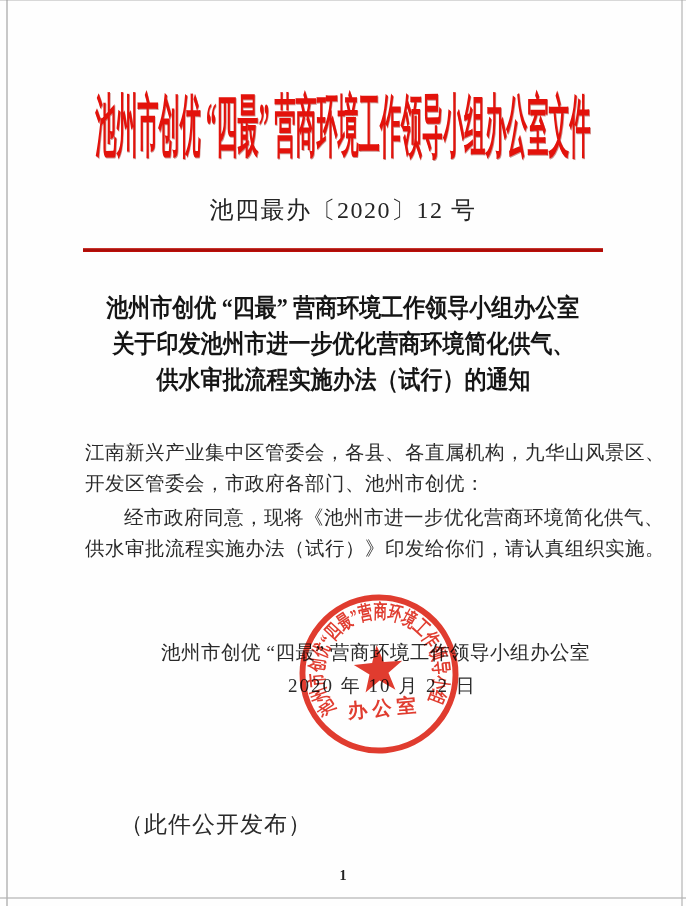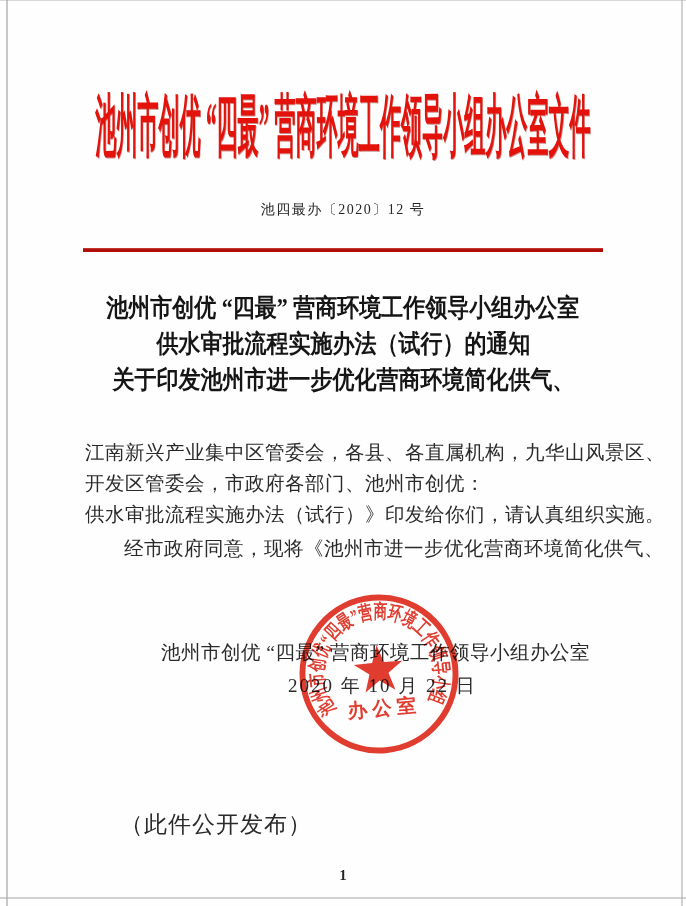--- a/index.html
+++ b/index.html
@@ -29,21 +29,21 @@
     font-size:68px;line-height:72px;font-weight:700;
     color:#e3120b;
     transform:scaleX(0.31);
     transform-origin:center center;
     text-shadow:2px 1px 0 rgba(140,10,5,.45);
     letter-spacing:0;
   }
 
   .doc-number{
     position:absolute;left:0;top:196px;width:686px;
-    text-align:center;font-size:14px;line-height:28px;
+    text-align:center;font-size:24px;line-height:28px;
     letter-spacing:1.5px;color:#252525;
   }
 
   .red-rule{
     position:absolute;left:83px;top:248px;width:520px;height:4px;
     background:linear-gradient(180deg,#d8423b 0%,#9e0a05 45%,#c40f0a 100%);
   }
 
   .doc-title{
     position:absolute;left:0;top:290px;width:686px;text-align:center;
@@ -106,32 +106,32 @@
 
   <div class="doc-number">池四最办〔2020〕12 号</div>
 
   <div class="red-rule"></div>
 
   <div class="doc-title">
     <div class="tline">
       <span>池州市创优 “四最” 营商环境工作领导小组办公室</span>
     </div>
     <div class="tline">
-      <span>供水审批流程实施办法（试行）的通知</span>
+      <span>关于印发池州市进一步优化营商环境简化供气、</span>
     </div>
     <div class="tline">
-      <span>关于印发池州市进一步优化营商环境简化供气、</span>
+      <span>供水审批流程实施办法（试行）的通知</span>
     </div>
   </div>
 
   <div class="body-text">
     <div class="bline">江南新兴产业集中区管委会，各县、各直属机构，九华山风景区、</div>
     <div class="bline">开发区管委会，市政府各部门、池州市创优：</div>
+    <div class="bline indent">经市政府同意，现将《池州市进一步优化营商环境简化供气、</div>
     <div class="bline">供水审批流程实施办法（试行）》印发给你们，请认真组织实施。</div>
-    <div class="bline indent">经市政府同意，现将《池州市进一步优化营商环境简化供气、</div>
   </div>
 
   <div class="sig-org">池州市创优 “四最” 营商环境工作领导小组办公室</div>
   <div class="sig-date">2020 年 10 月 22 日</div>
 
   <svg class="seal" viewBox="0 0 200 200" xmlns="http://www.w3.org/2000/svg">
     <circle cx="100" cy="100" r="90" fill="none" stroke="#df2b1d" stroke-width="7"></circle>
     <path id="sealArc" d="M 45.94 137.85 A 66 66 0 1 1 154.06 137.85" fill="none"></path>
     <text font-size="23" font-weight="700" fill="#df2b1d" font-family="Liberation Serif, DejaVu Serif, serif">
       <textPath href="#sealArc" startOffset="0" textLength="286" lengthAdjust="spacingAndGlyphs">池州市创优“四最”营商环境工作领导小组</textPath>

